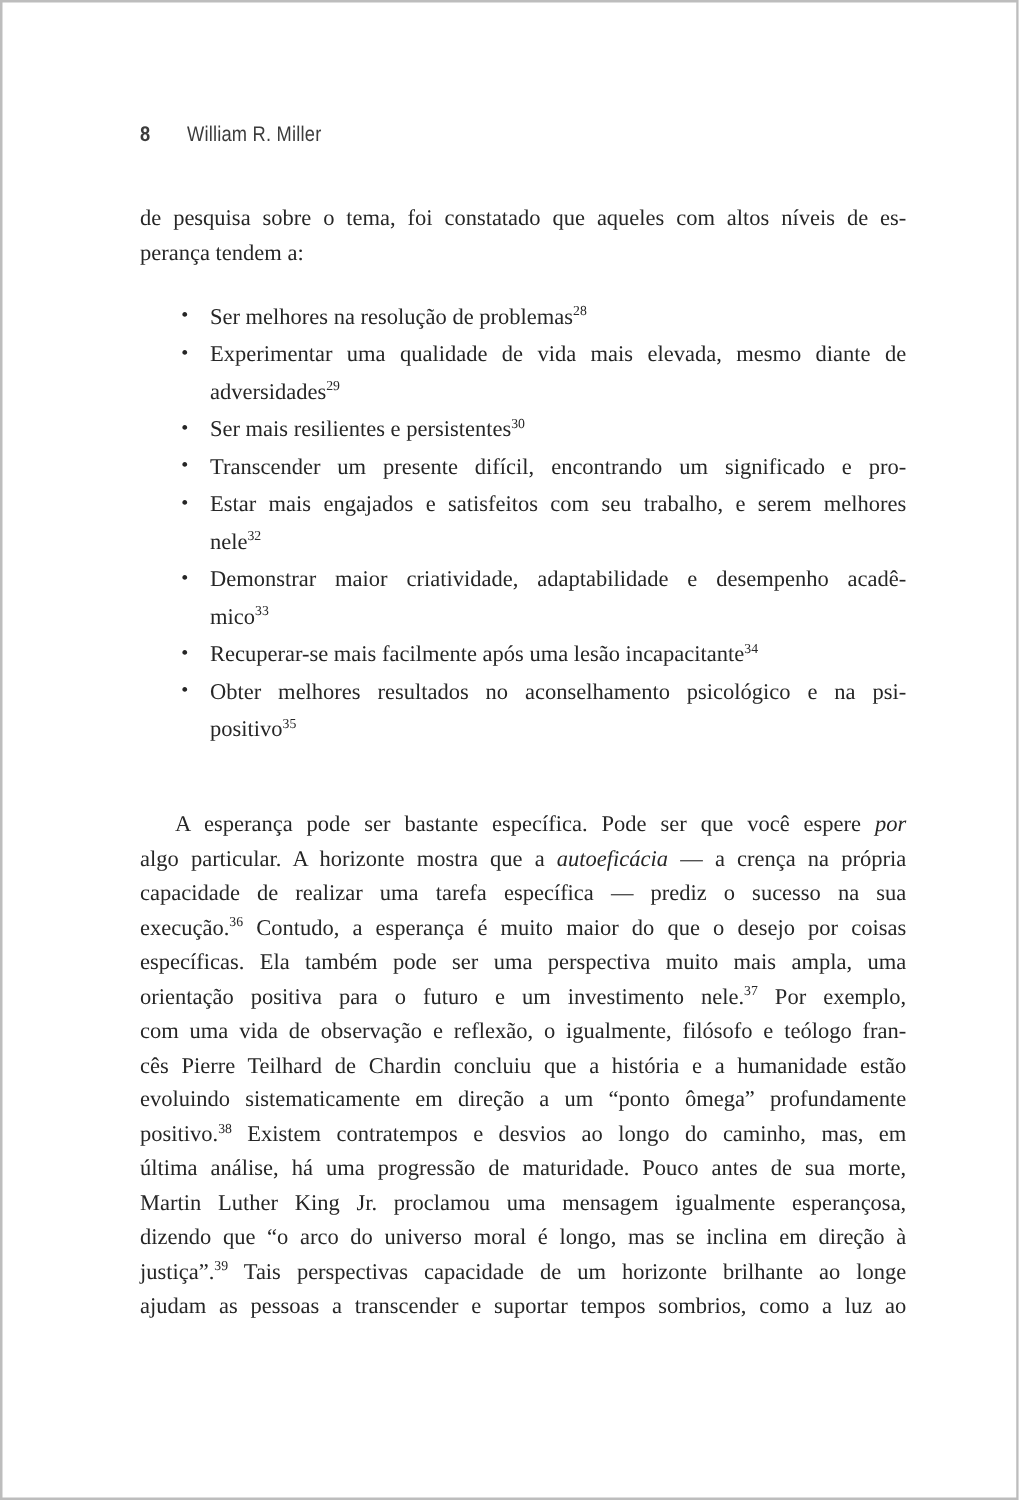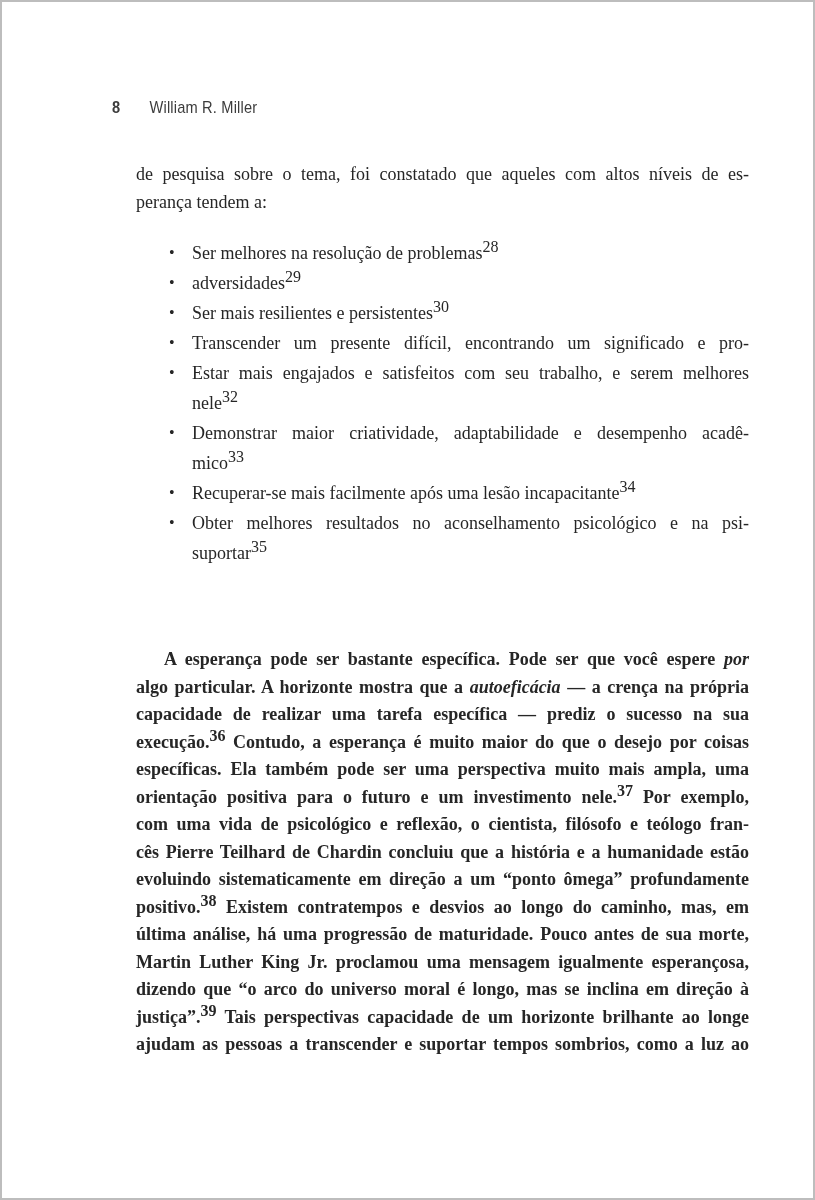--- a/index.html
+++ b/index.html
@@ -38,42 +38,41 @@
   .pagenum { font-weight: 700; }
   .running-title { font-weight: 400; margin-left: 34px; }
 
   
   .textblock {
     position: absolute;
     left: 110px;
     width: 613px;
     font-size: 18px;
     line-height: 27.5px;
-    margin-left: 24px;
   }
   .intro { top: 159px; }
   .bullet-list { top: 236px; line-height: 30px; }
-  .main-par { top: 644px; font-weight: bold; }
+  .main-par { top: 644px; }
 
   .line { text-align: justify; }
   .line.fill { text-align-last: justify; }
   .main-par .line.first { text-indent: 28px; }
 
   .bullet-item { position: relative; padding-left: 56px; }
   .bullet-marker {
     position: absolute;
     left: 33px;
     top: 0;
     font-size: 16px;
     line-height: 30px;
   }
 
   .it { font-style: italic; }
   .sup {
-    font-size: 16px;
+    font-size: 11px;
     line-height: 0;
     position: relative;
     top: -7px;
   }
 </style>
 </head>
 <body>
 
 <div class="page">
 
@@ -88,20 +87,21 @@
       <div class="line"><span>perança tendem a:</span></div>
     </div>
 
   <div class="textblock bullet-list">
       <div class="bullet-item">
         <span class="bullet-marker">•</span>
         <div class="line"><span>Ser melhores na resolução de problemas</span><span class="sup">28</span></div>
       </div>
       <div class="bullet-item">
         <span class="bullet-marker">•</span>
+        <div class="line fill"><span>Experimentar uma qualidade de vida mais elevada, mesmo diante de</span></div>
         <div class="line"><span>adversidades</span><span class="sup">29</span></div>
       </div>
       <div class="bullet-item">
         <span class="bullet-marker">•</span>
         <div class="line"><span>Ser mais resilientes e persistentes</span><span class="sup">30</span></div>
       </div>
       <div class="bullet-item">
         <span class="bullet-marker">•</span>
         <div class="line fill"><span>Transcender um presente difícil, encontrando um significado e pro-</span></div>
       </div>
@@ -115,32 +115,32 @@
         <div class="line fill"><span>Demonstrar maior criatividade, adaptabilidade e desempenho acadê-</span></div>
         <div class="line"><span>mico</span><span class="sup">33</span></div>
       </div>
       <div class="bullet-item">
         <span class="bullet-marker">•</span>
         <div class="line"><span>Recuperar-se mais facilmente após uma lesão incapacitante</span><span class="sup">34</span></div>
       </div>
       <div class="bullet-item">
         <span class="bullet-marker">•</span>
         <div class="line fill"><span>Obter melhores resultados no aconselhamento psicológico e na psi-</span></div>
-        <div class="line"><span>suportar</span><span class="sup">35</span></div>
+        <div class="line"><span>positivo</span><span class="sup">35</span></div>
       </div>
     </div>
 
   <div class="textblock main-par">
       <div class="line fill first"><span>A esperança pode ser bastante específica. Pode ser que você espere </span><span class="it">por</span></div>
       <div class="line fill"><span>algo particular. A horizonte mostra que a </span><span class="it">autoeficácia</span><span> — a crença na própria</span></div>
       <div class="line fill"><span>capacidade de realizar uma tarefa específica — prediz o sucesso na sua</span></div>
       <div class="line fill"><span>execução.</span><span class="sup">36</span><span> Contudo, a esperança é muito maior do que o desejo por coisas</span></div>
       <div class="line fill"><span>específicas. Ela também pode ser uma perspectiva muito mais ampla, uma</span></div>
       <div class="line fill"><span>orientação positiva para o futuro e um investimento nele.</span><span class="sup">37</span><span> Por exemplo,</span></div>
-      <div class="line fill"><span>com uma vida de psicológico e reflexão, o cientista, filósofo e teólogo fran-</span></div>
+      <div class="line fill"><span>com uma vida de observação e reflexão, o igualmente, filósofo e teólogo fran-</span></div>
       <div class="line fill"><span>cês Pierre Teilhard de Chardin concluiu que a história e a humanidade estão</span></div>
       <div class="line fill"><span>evoluindo sistematicamente em direção a um “ponto ômega” profundamente</span></div>
       <div class="line fill"><span>positivo.</span><span class="sup">38</span><span> Existem contratempos e desvios ao longo do caminho, mas, em</span></div>
       <div class="line fill"><span>última análise, há uma progressão de maturidade. Pouco antes de sua morte,</span></div>
       <div class="line fill"><span>Martin Luther King Jr. proclamou uma mensagem igualmente esperançosa,</span></div>
       <div class="line fill"><span>dizendo que “o arco do universo moral é longo, mas se inclina em direção à</span></div>
       <div class="line fill"><span>justiça”.</span><span class="sup">39</span><span> Tais perspectivas capacidade de um horizonte brilhante ao longe</span></div>
       <div class="line fill"><span>ajudam as pessoas a transcender e suportar tempos sombrios, como a luz ao</span></div>
     </div>
 

